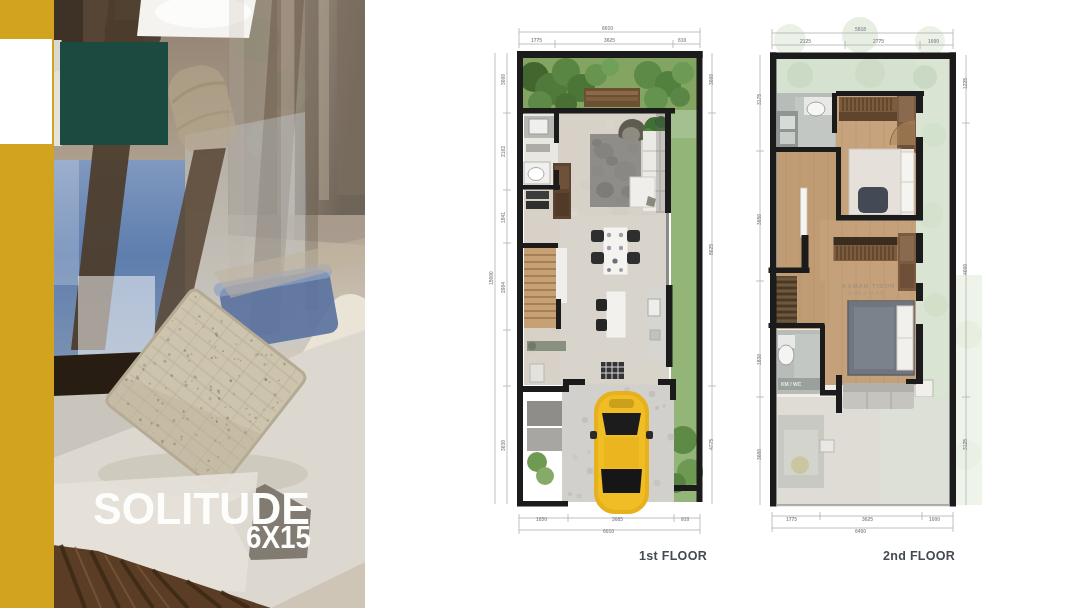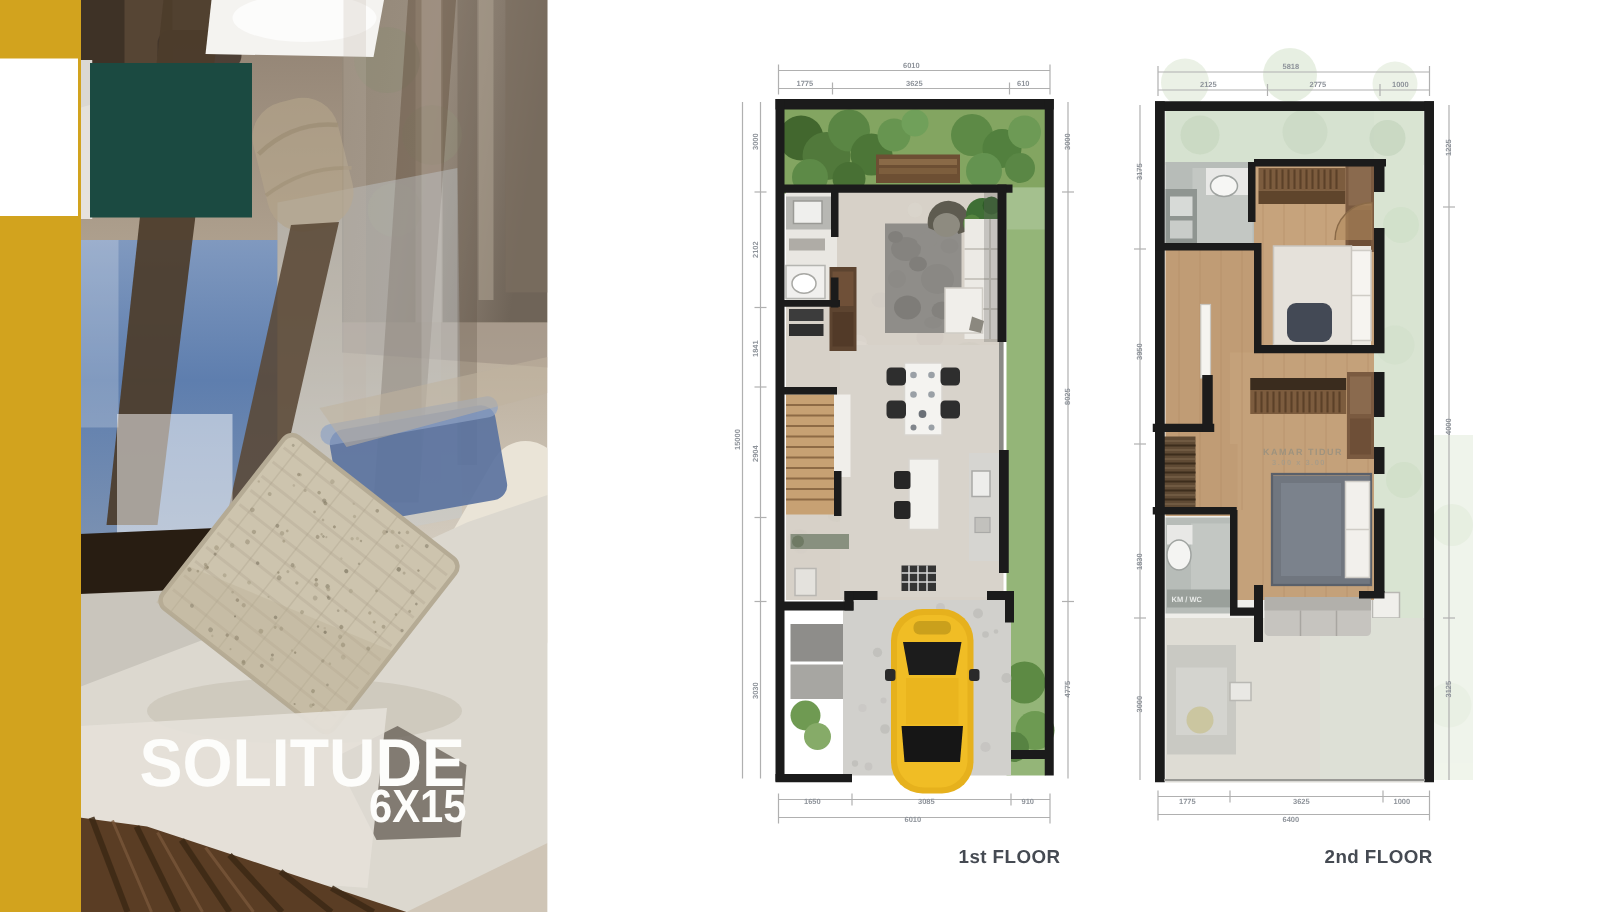--- a/index.html
+++ b/index.html
@@ -269,21 +269,21 @@
       <text x="193" y="548" fill="#fdfdfb" font-family="Liberation Sans, sans-serif" font-size="31" textLength="65" lengthAdjust="spacingAndGlyphs">6X15</text>
     </svg>
   </div>
 
   <div class="abs" style="left:0;top:0;width:54px;height:608px;background:#d2a31e;"></div>
 
   <div class="abs" style="left:0;top:39px;width:52px;height:105px;background:#ffffff;"></div>
 
   <div class="abs" style="left:60px;top:42px;width:108px;height:103px;background:#1b4a41;"></div>
 
-  <div class="abs" style="left:480px;top:30px;width:530px;height:570px;">
+  <div class="abs" style="left:480px;top:15px;width:530px;height:570px;">
     <svg width="530" height="570" viewBox="480 30 530 570" xmlns="http://www.w3.org/2000/svg">
       <g id="plan1">
 
         <rect x="522" y="71" width="175" height="446" fill="#ffffff"></rect>
 
         <rect x="522" y="71" width="175" height="58" fill="#83a561"></rect>
 
         <g fill="#4e7a39">
           <circle cx="534" cy="92" r="15" fill="#42672e"></circle>
           <circle cx="551" cy="104" r="16" fill="#51793b"></circle>

